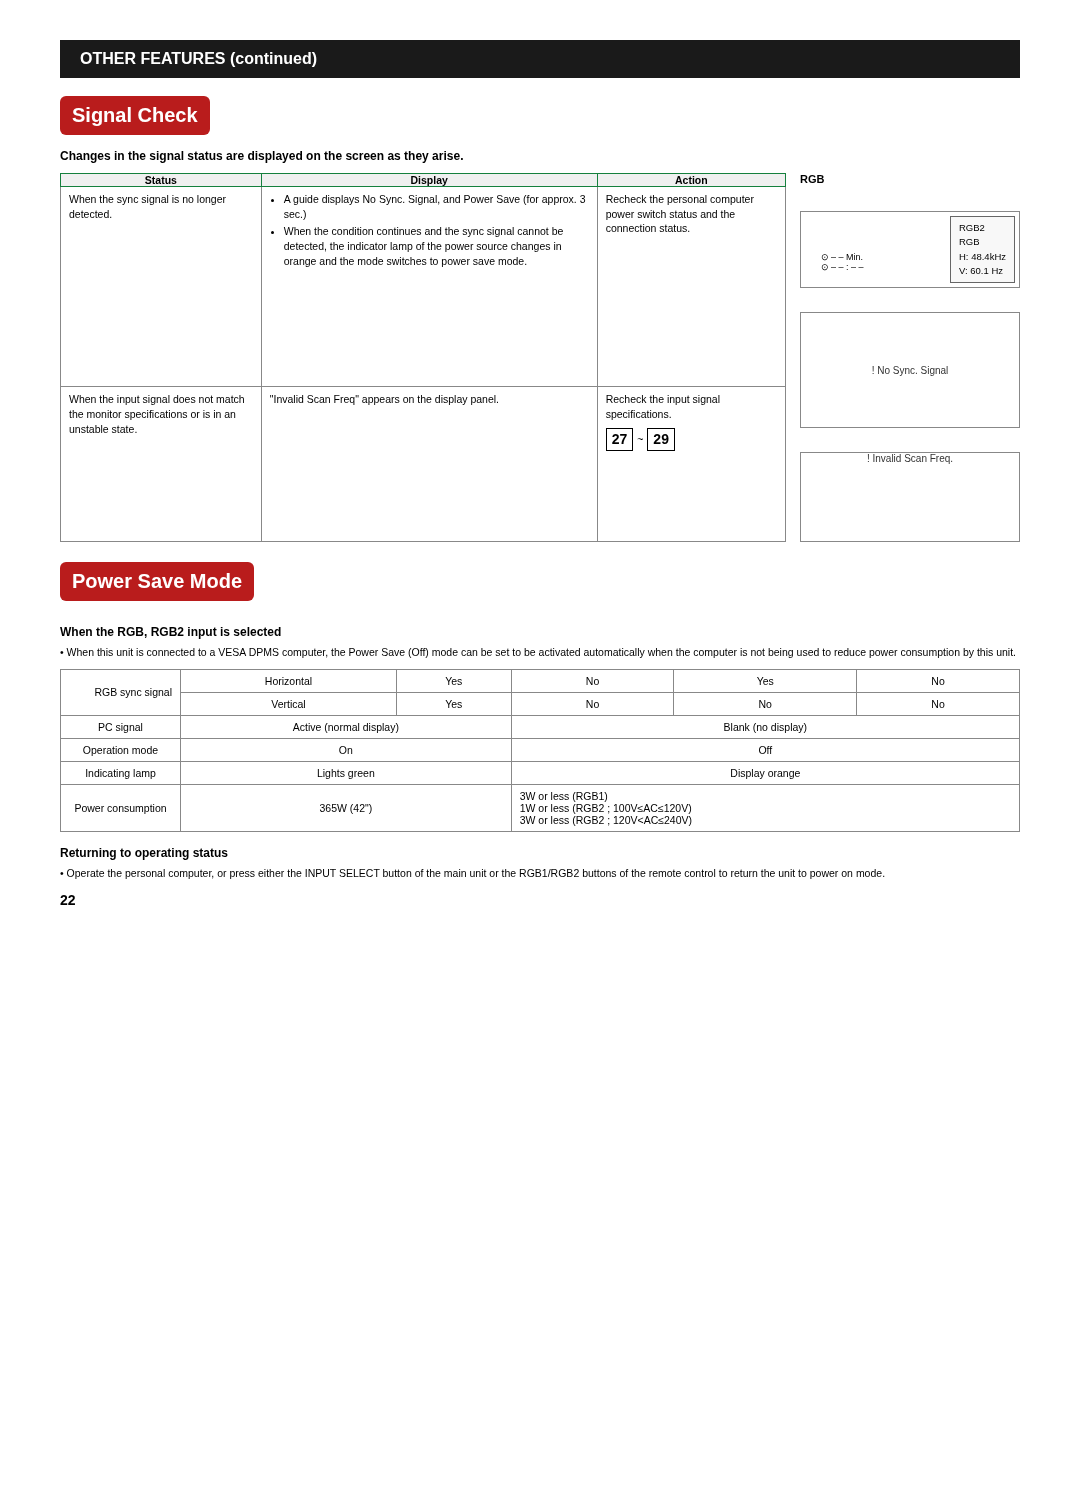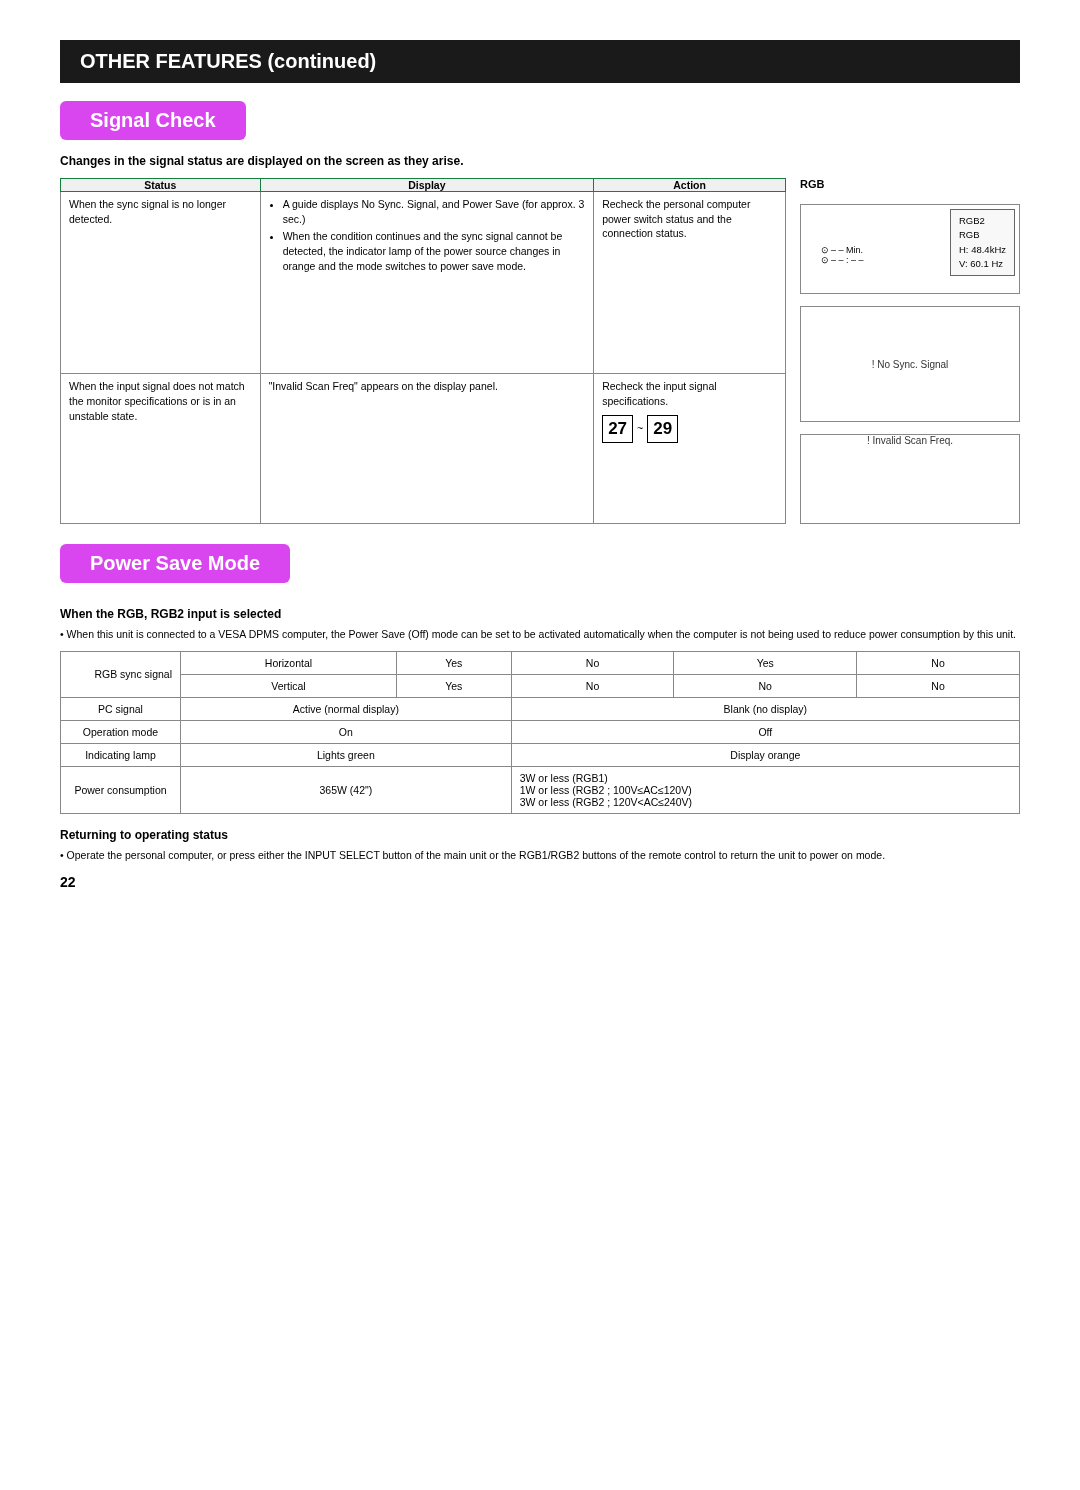--- a/index.html
+++ b/index.html
@@ -9,34 +9,34 @@
       font-size: 11px;
       color: #000;
       width: 1080px;
       min-height: 1490px;
       padding: 40px 60px;
     }
 
     .page-title {
       background: #1a1a1a;
       color: #fff;
-      font-size: 20px;
+      font-size: 16px;
       font-weight: bold;
       padding: 10px 20px;
       margin-bottom: 18px;
       display: inline-block;
       width: 100%;
     }
 
     .section-title {
-      background: #d946ef;
+      background: #b91c1c;
       color: #fff;
       font-size: 20px;
       font-weight: bold;
-      padding: 8px 30px;
+      padding: 8px 12px;
       margin-bottom: 14px;
       display: inline-block;
       border-radius: 6px;
     }
 
     .bold-intro {
       font-weight: bold;
       font-size: 12px;
       margin-bottom: 10px;
     }
@@ -75,21 +75,21 @@
     }
 
     .signal-table td ul li {
       margin-bottom: 3px;
     }
 
     
     .rgb-panels {
       display: flex;
       flex-direction: column;
-      gap: 12px;
+      gap: 24px;
       width: 220px;
       flex-shrink: 0;
     }
 
     .rgb-label {
       font-weight: bold;
       font-size: 11px;
       margin-bottom: 2px;
     }
 
@@ -145,21 +145,21 @@
       font-size: 14px;
       margin-top: 10px;
     }
 
     
     .num-box {
       display: inline-block;
       border: 1px solid #000;
       padding: 1px 5px;
       font-weight: bold;
-      font-size: 17px;
+      font-size: 14px;
     }
 
     
     .power-save-section {
       margin-top: 6px;
     }
 
     .subsection-title {
       font-weight: bold;
       font-size: 12px;
@@ -242,21 +242,21 @@
               <span class="num-box">29</span>
             </span>
           </td>
         </tr>
       </tbody>
     </table>
 
     <div class="rgb-panels">
       <div class="rgb-label">RGB</div>
 
-      <div class="rgb-panel" style="height:90px; position:relative;">
+      <div class="rgb-panel" style="height:77px; position:relative;">
         <div class="rgb-info-box">
           <div>RGB2</div>
           <div>RGB</div>
           <div>H: 48.4kHz</div>
           <div>V: 60.1 Hz</div>
         </div>
         <div class="rgb-icons">
           <span>⊙  – – Min.</span>
           <span>⊙  – – : – –</span>
         </div>

